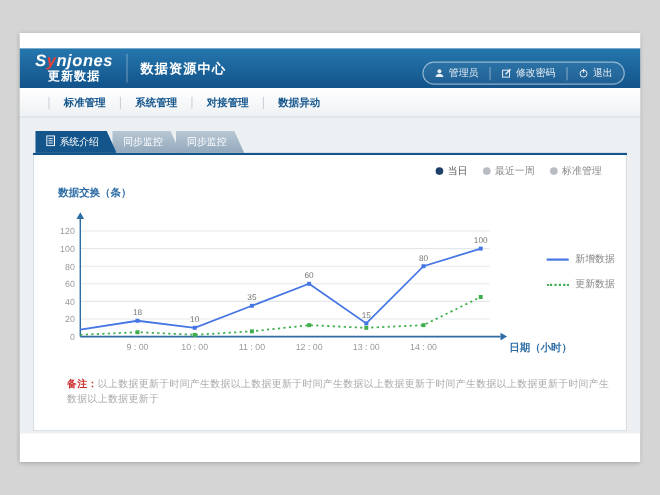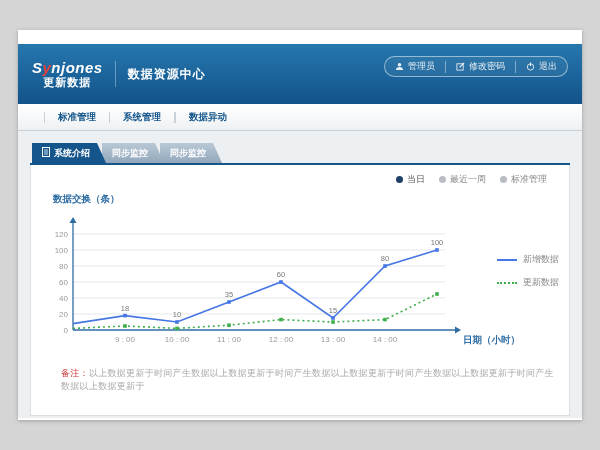--- a/index.html
+++ b/index.html
@@ -2,61 +2,61 @@
 <html><head>
 <meta charset="utf-8">
 <style>
   * { margin:0; padding:0; box-sizing:border-box; }
   html,body { width:600px; height:450px; overflow:hidden; }
   body { background:#d5d5d5; font-family:"Liberation Sans","DejaVu Sans",sans-serif; }
   .card { width:564px; height:390px; margin:30px auto 0; background:#ffffff; box-shadow:0 1px 4px rgba(0,0,0,.25); position:relative; }
   .top-strip { height:14px; background:#ffffff; }
 
   
-  .header { height:60px; background:linear-gradient(#2577ae,#12538a); display:flex; align-items:center; padding:0 10px 0 14px; position:relative; }
+  .header { height:36px; background:linear-gradient(#2577ae,#12538a); display:flex; align-items:center; padding:0 10px 0 14px; position:relative; }
   .logo { display:flex; flex-direction:column; align-items:center; line-height:1; margin-right:12px; }
   .logo-latin { color:#fff; font-weight:bold; font-size:15px; letter-spacing:.5px; font-style:italic; }
   .logo-accent { color:#e8413c; }
   .logo-cn { color:#fff; font-weight:bold; font-size:11px; margin-top:2px; letter-spacing:1px; }
   .header-divider { width:1px; height:26px; background:rgba(255,255,255,.35); margin-right:12px; }
   .app-title { color:#fff; font-size:12px; font-weight:bold; letter-spacing:1px; }
   .user-pill { position:absolute; right:14px; top:12px; height:21px; border:1px solid rgba(255,255,255,.5); border-radius:11px; display:flex; align-items:center; background:rgba(255,255,255,.06); }
   .pill-item { display:flex; align-items:center; gap:4px; padding:0 10px; color:#e8eef4; font-size:9px; cursor:pointer; }
   .pill-sep { width:1px; height:12px; background:rgba(255,255,255,.4); }
   .pill-icon { display:inline-flex; }
 
   
   .navbar { height:27px; background:linear-gradient(#ffffff,#eef1f3); border-bottom:1px solid #c9d0d6; display:flex; align-items:stretch; padding-left:26px; }
   .nav-item { width:64px; display:flex; align-items:center; justify-content:center; font-size:9.5px; font-weight:bold; color:#15568c; cursor:pointer; }
   .nav-sep { width:1px; height:11px; background:#c9d2d9; align-self:center; }
 
   
   .content { height:287px; background:#edf0f3; padding:12px 12px 0; }
   .tabbar { display:flex; height:20px; margin-left:2px; }
-  .tab { height:20px; display:flex; align-items:center; gap:4px; padding:0 16px 0 10px; font-size:9px; font-weight:bold; color:#fff; cursor:pointer; clip-path:polygon(0 0, calc(100% - 9px) 0, 100% 100%, 0 100%); }
+  .tab { height:20px; display:flex; align-items:center; gap:4px; padding:0 16px 0 10px; font-size:9px; font-weight:normal; color:#fff; cursor:pointer; clip-path:polygon(0 0, calc(100% - 9px) 0, 100% 100%, 0 100%); }
   .tab.active { background:#14558b; z-index:2; }
   .tab.inactive { background:linear-gradient(#b9c8d5,#92a8bb); margin-left:-4px; z-index:1; }
   .tab-line { height:2px; background:#14558b; }
   .panel { background:#fff; border:1px solid #d9dee3; border-top:none; height:251px; position:relative; }
 
   
   .filter-row { position:absolute; top:8px; right:22px; display:flex; gap:14px; }
   .filter-item { display:flex; align-items:center; gap:4px; font-size:9px; color:#888; cursor:pointer; }
   .filter-dot { width:7px; height:7px; border-radius:50%; background:#b9bdc3; }
   .filter-item.selected .filter-dot { background:#1d3f68; }
   .filter-item.selected { color:#555; }
 
   .y-axis-title { position:absolute; left:22px; top:28px; font-size:9.5px; font-weight:bold; color:#2e6da4; }
   .chart-svg { position:absolute; left:16px; top:48px; }
   .chart-legend { position:absolute; right:10px; top:88px; display:flex; flex-direction:column; gap:10px; }
   .legend-item { display:flex; align-items:center; gap:6px; font-size:9px; color:#888; }
   .legend-sample { width:20px; height:0; border-top-width:2px; }
 
   .note { position:absolute; left:30px; right:14px; bottom:22px; font-size:9px; color:#aaa; letter-spacing:.3px; }
-  .note-prefix { color:#cc3333; }
+  .note-prefix { color:#cc3333;font-weight:bold; }
 </style>
 </head>
 <body>
 
 <div class="card">
   <div class="top-strip"></div>
 
   <div class="header">
     <div class="logo">
       <div class="logo-latin"><span>S</span><span class="logo-accent">y</span><span>njones</span></div>
@@ -97,20 +97,21 @@
       </div>
     </div>
   </div>
 
   <div class="navbar">
     <div class="nav-sep"></div>
     <div class="nav-item">标准管理</div>
     <div class="nav-sep"></div>
     <div class="nav-item">系统管理</div>
     <div class="nav-sep"></div>
+    <div class="nav-item">对接管理</div>
     <div class="nav-sep"></div>
     <div class="nav-item">数据异动</div>
   </div>
 
   <div class="content">
     <div class="tabbar">
       <div class="tab active">
         <span>
           <svg width="8" height="10" viewBox="0 0 8 10">
               <rect x="0.5" y="0.5" width="7" height="9" fill="none" stroke="#fff" stroke-width="1"></rect>

